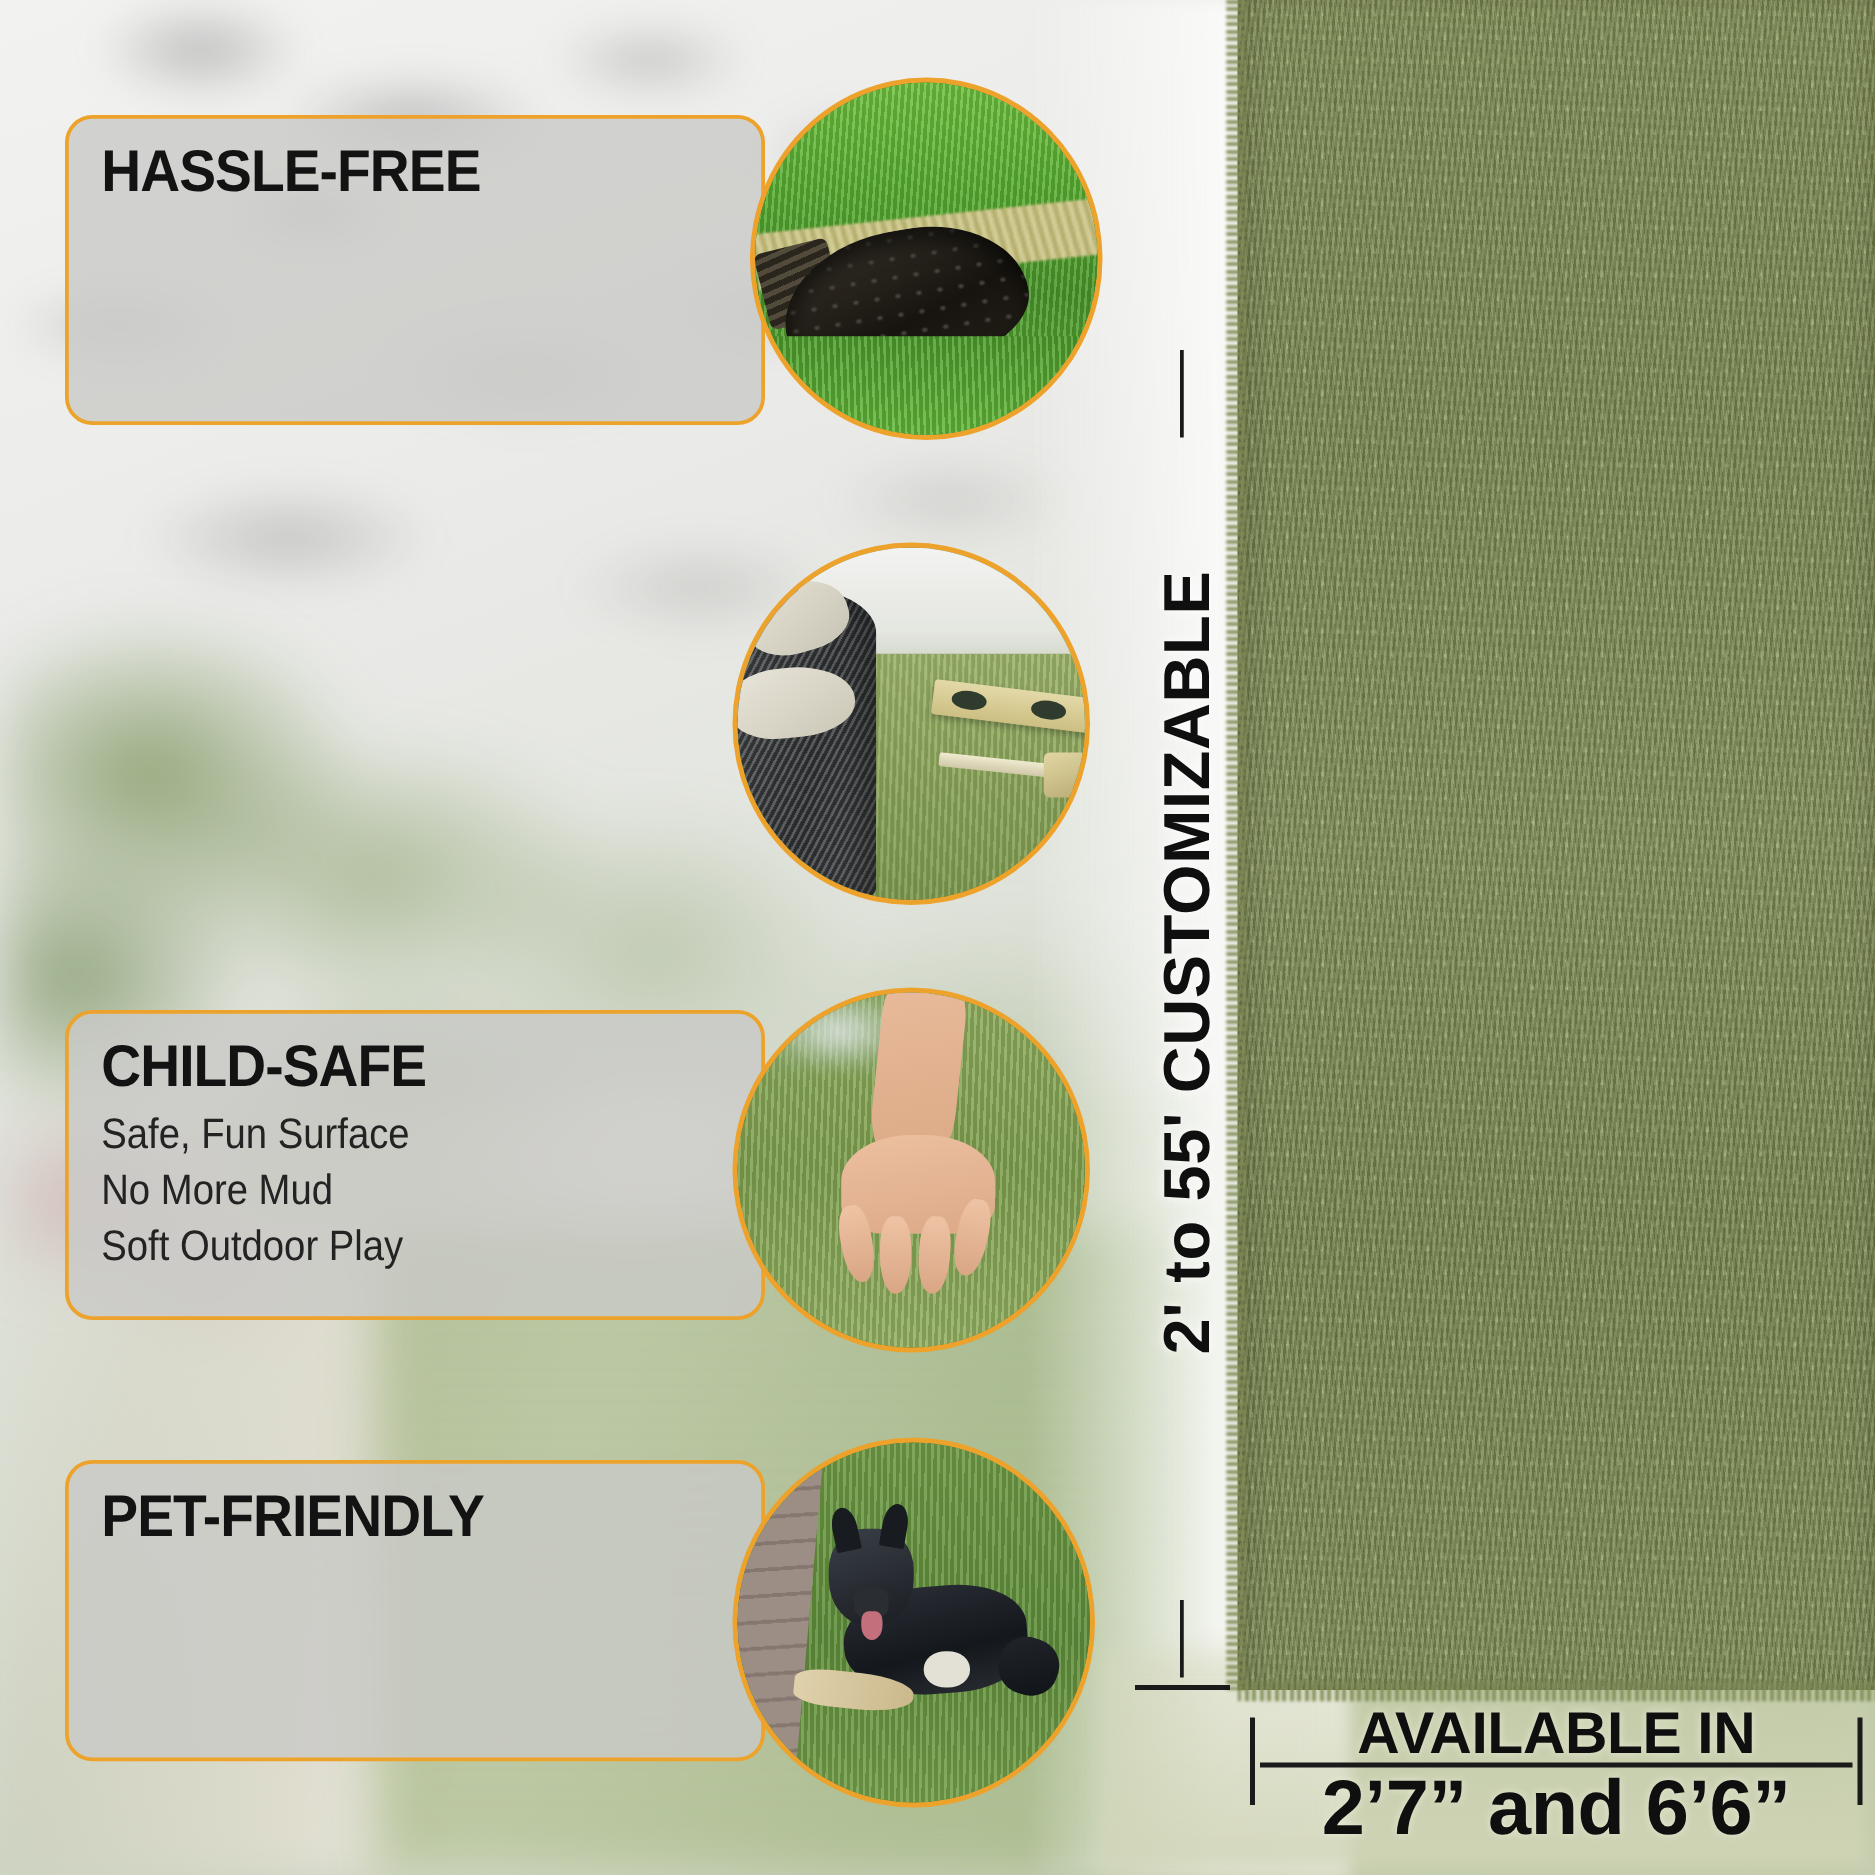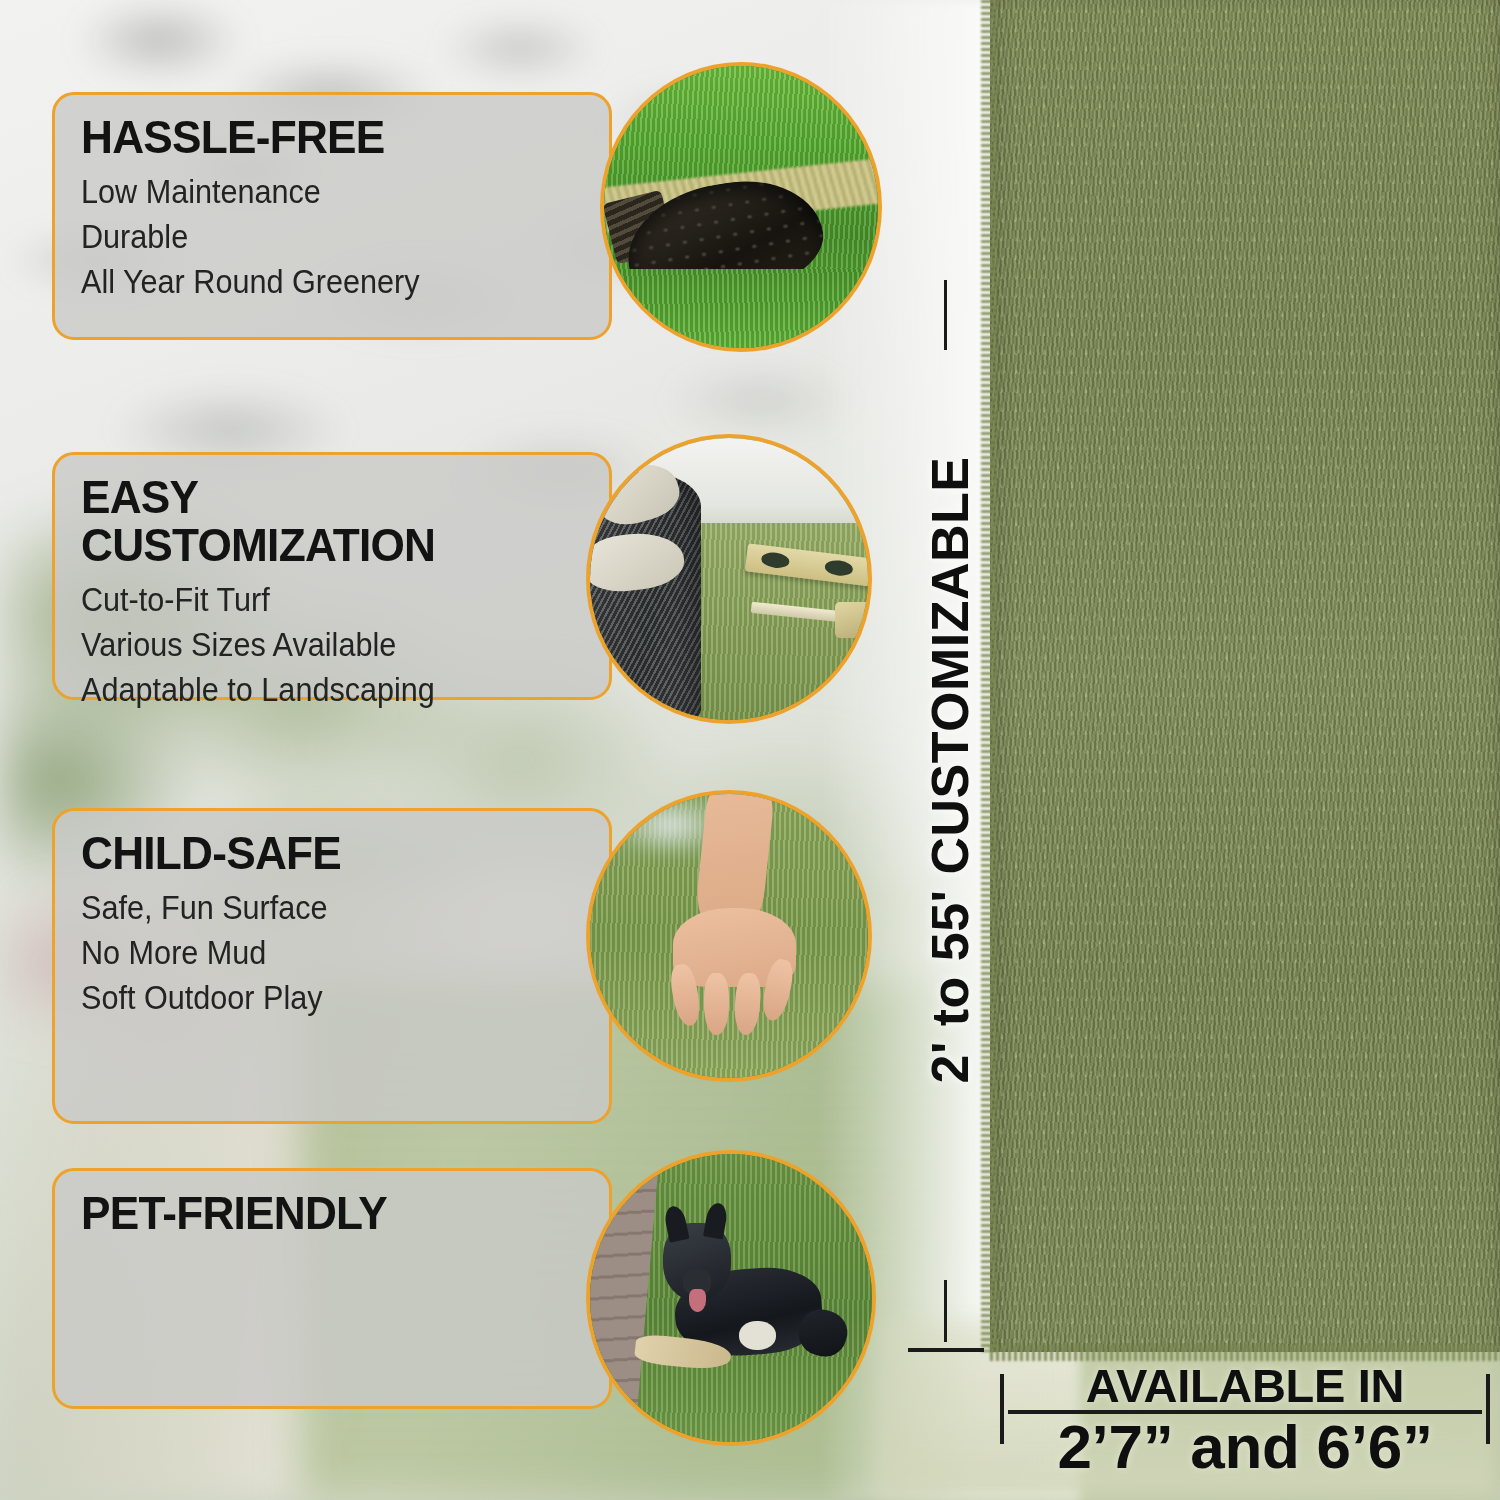--- a/index.html
+++ b/index.html
@@ -132,21 +132,21 @@
     font-size:34px;
     line-height:1.32;
     color:#232323;
     transform:scaleX(.90);
     transform-origin:left center;
     white-space:nowrap;
   }
 
   #card-1{left:52px;top:92px;width:560px;height:248px;}
   #card-2{left:52px;top:452px;width:560px;height:248px;}
-  #card-3{left:52px;top:808px;width:560px;height:316px;}
+  #card-3{left:52px;top:808px;width:560px;height:248px;}
   #card-4{left:52px;top:1168px;width:560px;height:241px;}
 
   
   .photo{
     position:absolute;border:4px solid #eda22b;border-radius:50%;
     overflow:hidden;box-sizing:border-box;background:#5d7a38;
   }
   #photo-1{left:600px;top:62px;width:282px;height:290px;}
   #photo-2{left:586px;top:434px;width:286px;height:290px;}
   #photo-3{left:586px;top:790px;width:286px;height:292px;}
@@ -299,44 +299,31 @@
   <div class="bg-bottomwash"></div>
 
   <div class="turf-roll">
     <div class="turf-noise"></div>
     <div class="turf-fringe-left"></div>
     <div class="turf-fringe-bottom"></div>
   </div>
 
   <div class="card" id="card-1">
     <h2>HASSLE-FREE</h2>
-    <ul>
-      <li>Low Maintenance</li>
-      <li>Durable</li>
-      <li>All Year Round Greenery</li>
-    </ul>
   </div>
   <div class="photo" id="photo-1">
     <div class="inner">
       <div class="p1-grass"></div>
       <div class="p1-thatch"></div>
       <div class="p1-ribs"></div>
       <div class="p1-backing"></div>
       <div class="p1-lower"></div>
     </div>
   </div>
 
-  <div class="card" id="card-2">
-    <h2>EASY CUSTOMIZATION</h2>
-    <ul>
-      <li>Cut-to-Fit Turf</li>
-      <li>Various Sizes Available</li>
-      <li>Adaptable to Landscaping</li>
-    </ul>
-  </div>
   <div class="photo" id="photo-2">
     <div class="inner">
       <div class="p2-wall"></div>
       <div class="p2-turf"></div>
       <div class="p2-level"></div>
       <div class="p2-tape"></div>
       <div class="p2-tapebox"></div>
       <div class="p2-roll"></div>
       <div class="p2-glove-a"></div>
       <div class="p2-glove-b"></div>

